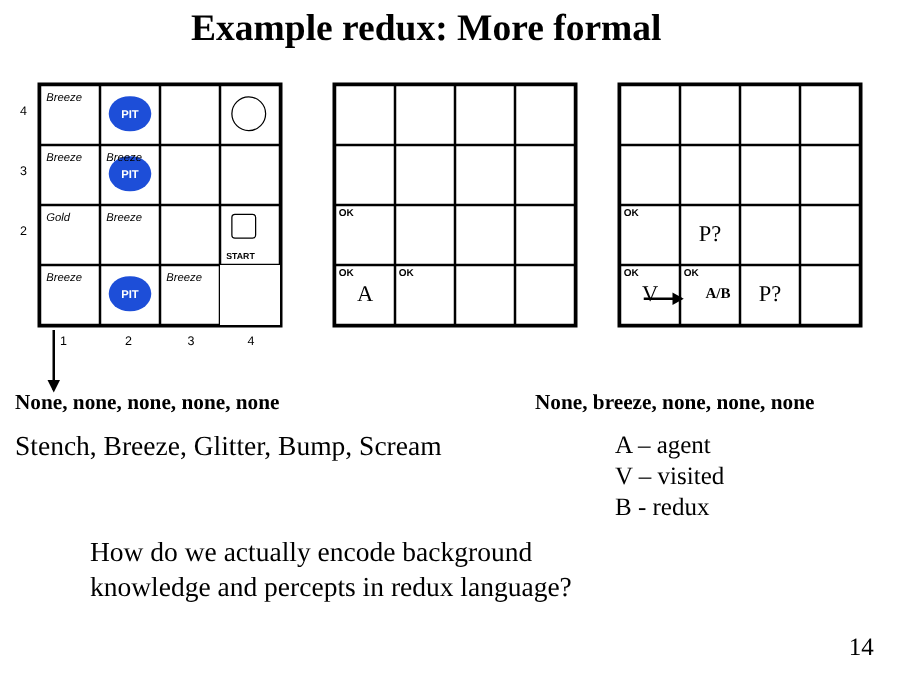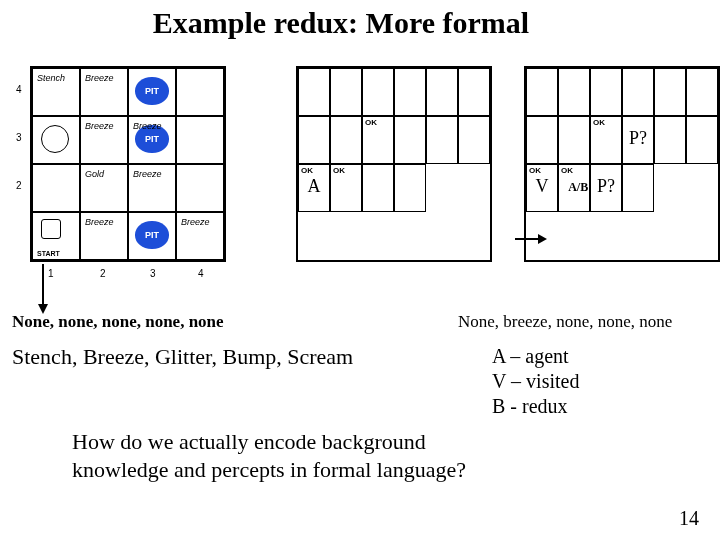--- a/index.html
+++ b/index.html
@@ -22,24 +22,23 @@
     font-size: 30px;
     font-weight: bold;
   }
 
   
   .grid {
     position: absolute;
     border: 2px solid #000;
     box-sizing: border-box;
     display: grid;
-    grid-template-columns: repeat(6, 1fr);
+    grid-template-columns: repeat(4, 1fr);
     grid-template-rows: repeat(4, 1fr);
     background: #fff;
-    margin-left: 30px;
   }
   .cell {
     border: 1px solid #000;
     box-sizing: border-box;
     position: relative;
     font-family: Arial, Helvetica, sans-serif;
   }
   .tl { position: absolute; top: 1px; left: 2px; font-size: 8px; font-weight: bold; }
   .ct { position: absolute; top: 50%; left: 50%; transform: translate(-50%, -55%); font-size: 18px; font-family: "Times New Roman", serif; }
   .ab { font-size: 12px; font-family: "Times New Roman", serif; font-weight: bold; }
@@ -87,22 +86,21 @@
   .percepts-left {
     position: absolute;
     left: 12px; top: 312px;
     font-size: 17px;
     font-weight: bold;
   }
   .percepts-right {
     position: absolute;
     left: 428px; top: 312px;
     font-size: 17px;
-    font-weight: normal;
-    margin-left: 30px;
+    font-weight: bold;
   }
   .arrow-left {
     position: absolute;
     left: 42px; top: 264px;
     width: 2px; height: 48px; background: #000;
   }
   .arrow-left::after {
     content: "";
     position: absolute;
     left: -4px; bottom: -2px;
@@ -151,23 +149,20 @@
   #gmid { left: 266px; top: 66px; width: 196px; height: 196px; }
   
   #grgt { left: 494px; top: 66px; width: 196px; height: 196px; }
 </style>
 </head>
 <body>
 
 <div class="title">Example redux: More formal</div>
 
 <div id="gw" class="wgrid">
-    <div class="wcell">
-      <div class="squig" style="left: 4px; top: 4px;">Stench</div>
-    </div>
     <div class="wcell">
       <div class="squig" style="left: 4px; top: 4px;">Breeze</div>
     </div>
     <div class="wcell">
       <div class="pit">PIT</div>
     </div>
     <div class="wcell"></div>
     <div class="wcell">
       <div style="position: absolute; left: 8px; top: 8px; width: 26px; height: 26px; border: 1px solid rgb(0, 0, 0); border-radius: 50%;"></div>
     </div>
@@ -276,16 +271,16 @@
 <div class="sensors">Stench, Breeze, Glitter, Bump, Scream</div>
 
 <div class="legend">
   <div>A – agent</div>
   <div>V – visited</div>
   <div>B -  redux</div>
 </div>
 
 <div class="question">
   <span>How do we actually encode background</span><br>
-  <span>knowledge and percepts in formal language?</span>
+  <span>knowledge and percepts in redux language?</span>
 </div>
 
 <div class="pagenum">14</div>
 
 </body></html>

